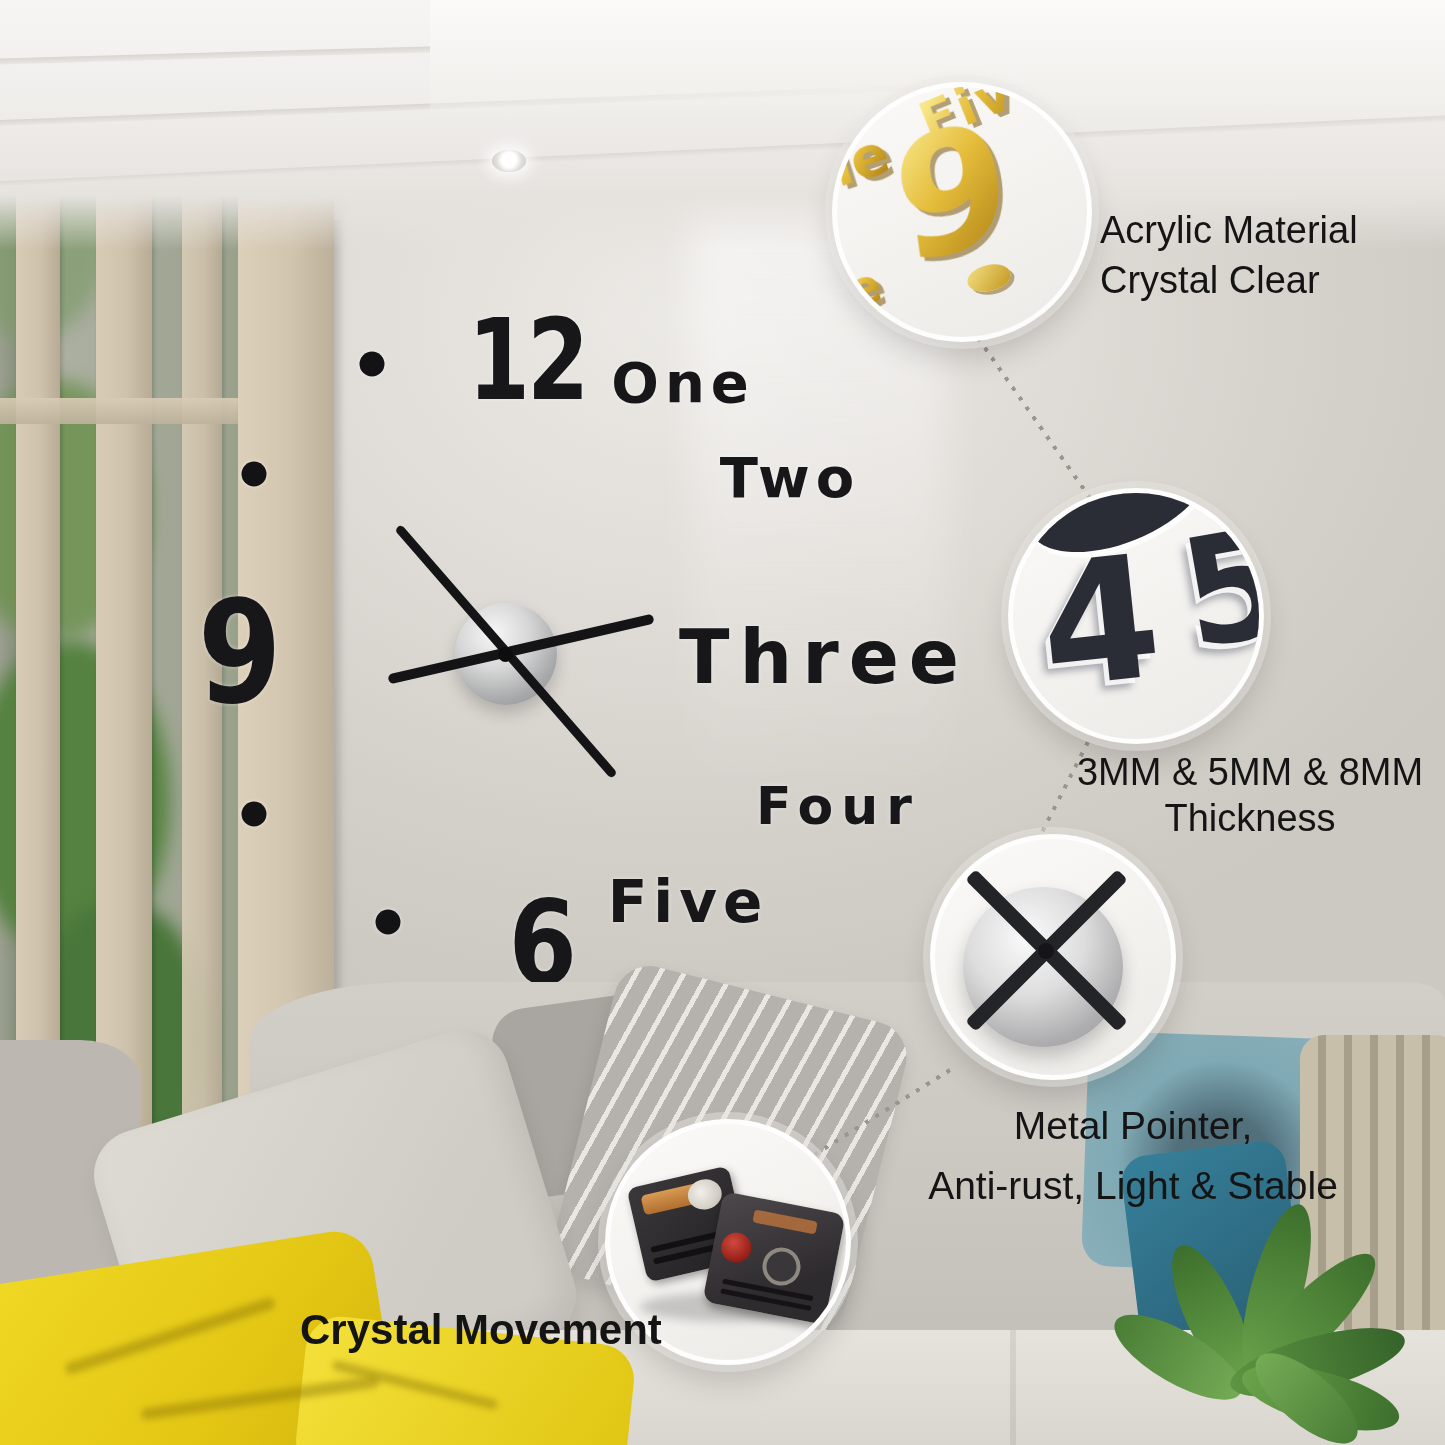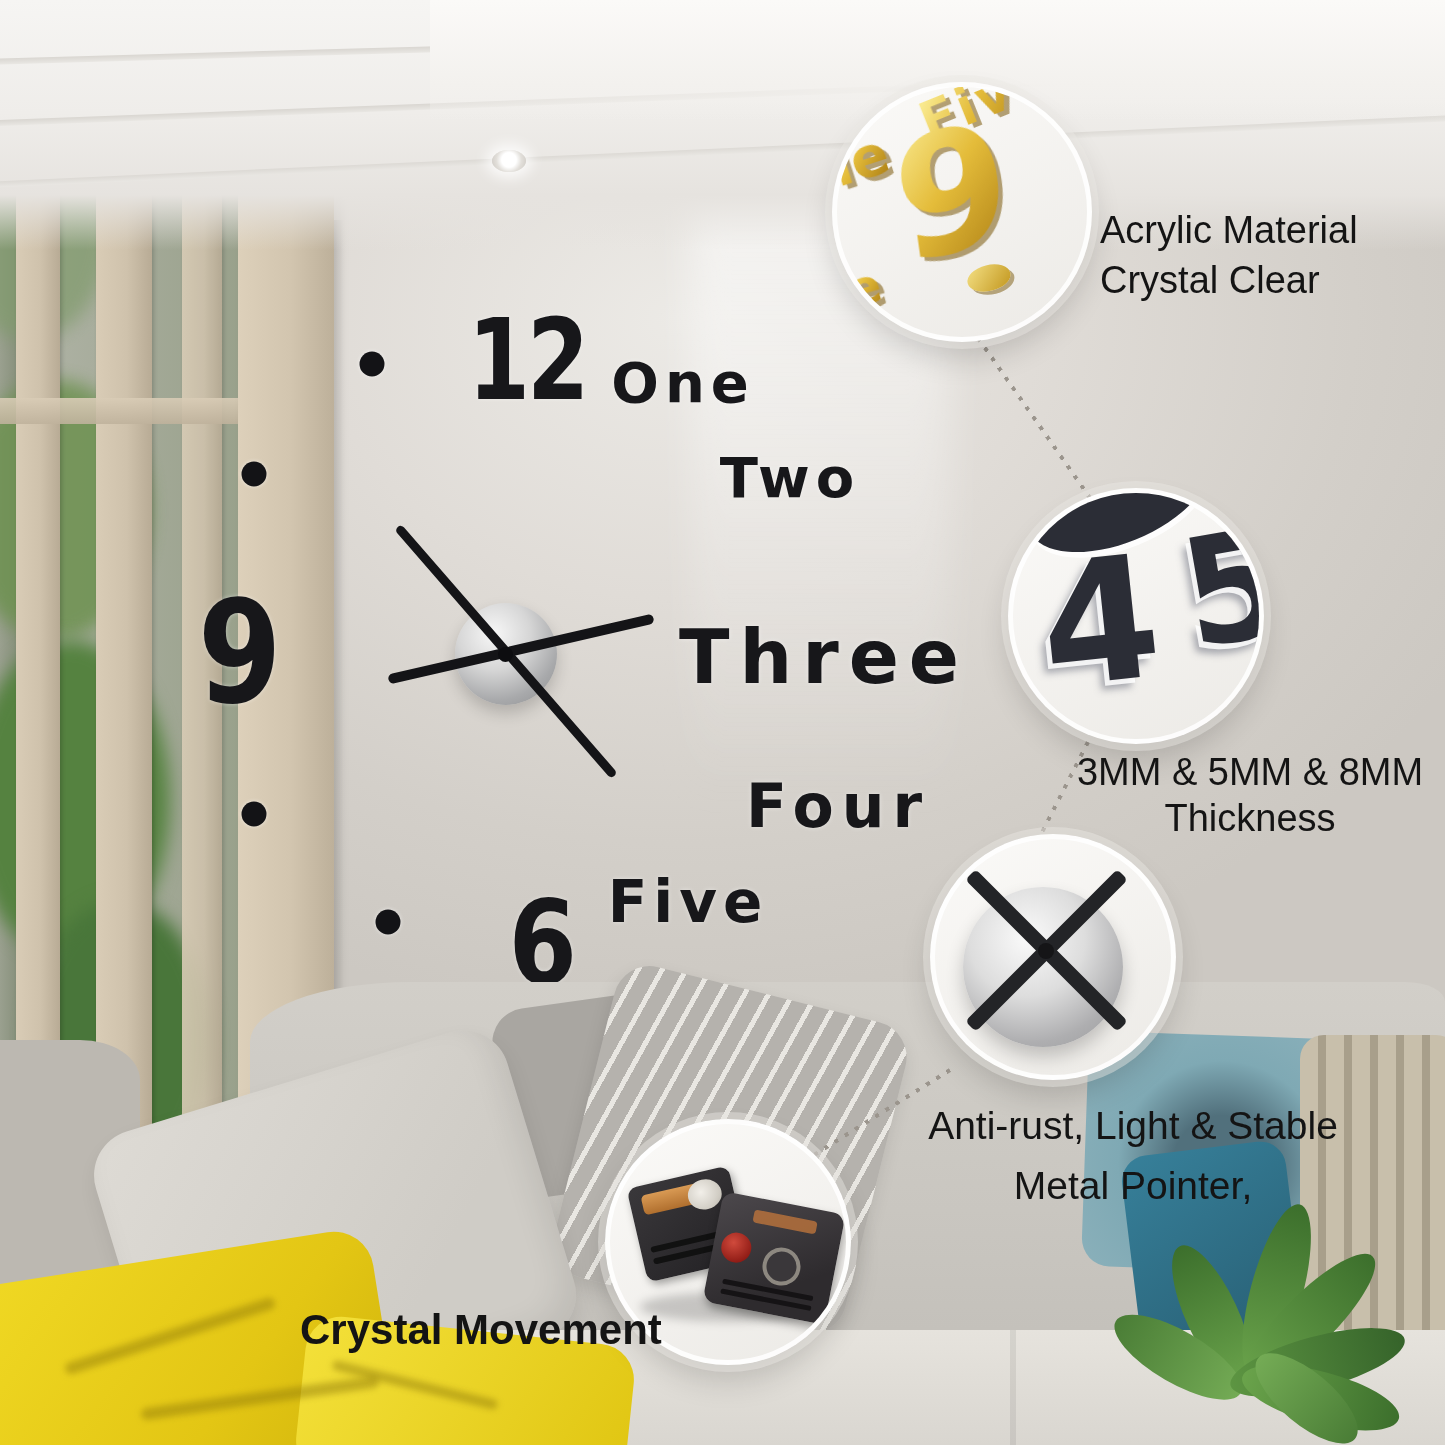--- a/index.html
+++ b/index.html
@@ -52,21 +52,21 @@
   .clock-el{color:#17171a;font-family:"DejaVu Sans","Liberation Sans",sans-serif;font-weight:bold;
     transform:translate(-50%,-50%);white-space:nowrap;text-shadow:0 0 5px rgba(255,255,255,.45);}
   .numeral{letter-spacing:-4px;}
   .num-12{left:527px;top:360px;font-size:112px;transform:translate(-50%,-50%) scaleX(.8);}
   .num-9{left:238px;top:652px;font-size:142px;transform:translate(-50%,-50%) scaleX(.85);}
   .num-6{left:541px;top:942px;font-size:116px;transform:translate(-50%,-50%) scaleX(.85);}
   .word{letter-spacing:6px;}
   .word-one{left:683px;top:382px;font-size:56px;}
   .word-two{left:790px;top:477px;font-size:56px;}
   .word-three{left:824px;top:657px;font-size:74px;letter-spacing:10px;}
-  .word-four{left:838px;top:806px;font-size:60px;letter-spacing:8px;}
+  .word-four{left:838px;top:806px;font-size:52px;letter-spacing:8px;}
   .word-five{left:688px;top:902px;font-size:58px;}
   .hour-dot{width:25px;height:25px;border-radius:50%;background:#131316;
     box-shadow:0 0 4px rgba(255,255,255,.6);transform:translate(-50%,-50%);}
   .dot-11{left:372px;top:364px;}
   .dot-10{left:254px;top:474px;}
   .dot-8{left:254px;top:814px;}
   .dot-7{left:388px;top:922px;}
   .clock-disc{left:455px;top:603px;width:102px;height:102px;border-radius:50%;
     background:radial-gradient(circle at 38% 30%, #f7f7f7 0%, #d6d6d6 38%, #a8a9ab 70%, #8c8d8f 100%);
     box-shadow:0 8px 16px rgba(0,0,0,.18);}
@@ -301,18 +301,18 @@
 
   <div class="abs label label-acrylic">
     <div>Acrylic Material</div>
     <div>Crystal Clear</div>
   </div>
   <div class="abs label label-thickness">
     <div>3MM &amp; 5MM &amp; 8MM</div>
     <div>Thickness</div>
   </div>
   <div class="abs label label-pointer">
+    <div>Metal Pointer,</div>
     <div>Anti-rust, Light &amp; Stable</div>
-    <div>Metal Pointer,</div>
   </div>
   <div class="abs label label-movement">Crystal Movement</div>
 
 </div>
 
 </body></html>

